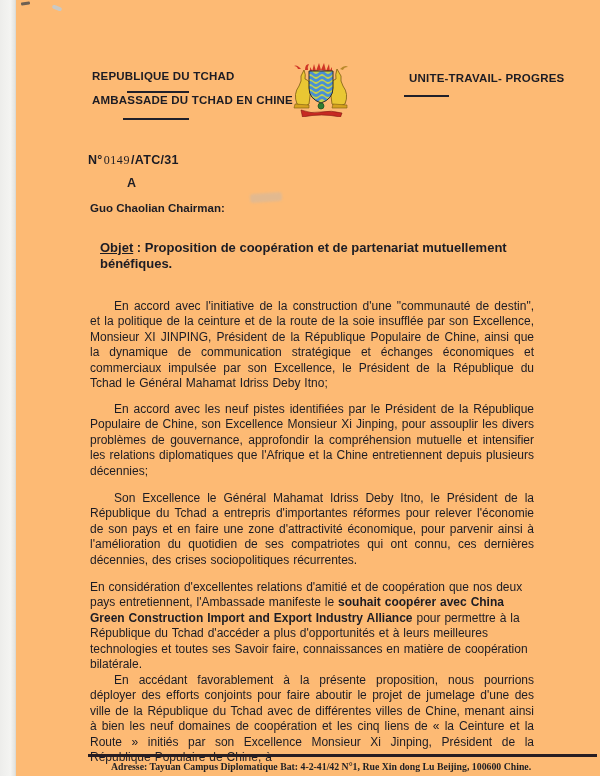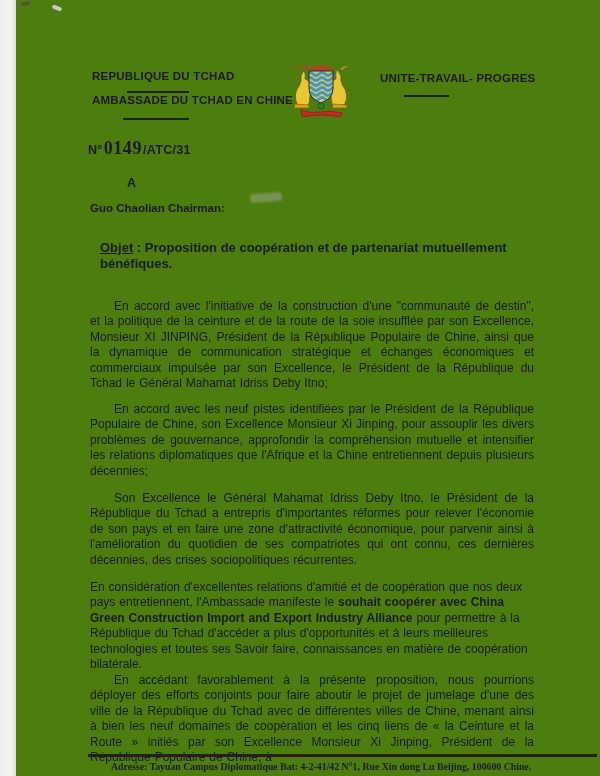--- a/index.html
+++ b/index.html
@@ -4,21 +4,21 @@
 <style>
   html,body{margin:0;padding:0;}
   body{
     width:600px;height:776px;overflow:hidden;
     background:#e9e9e7;
     font-family:"Liberation Sans", sans-serif;
     -webkit-font-smoothing:antialiased;
   }
   .page{
     position:relative;width:600px;height:776px;
-    background:#4d7c0f;
+    background:#fdba74;
     color:#1c1c24;
   }
   
   .scan-edge{
     position:absolute;left:0;top:0;width:15px;height:776px;
     background:linear-gradient(90deg,#ededeb 0%,#f4f4f2 70%,#e3e3df 100%);
     border-right:1px solid #dcdcd6;
   }
   .artifact-top{
     position:absolute;left:21px;top:2px;width:9px;height:3px;
@@ -34,28 +34,28 @@
     transform:rotate(-4deg);border-radius:3px;
   }
   
   .hdr-left{position:absolute;left:92px;top:70px;}
   .hdr-line{font-weight:bold;font-size:11.5px;letter-spacing:.2px;white-space:nowrap;}
   .hdr-line2{margin-top:12px;}
   .rule{position:absolute;background:#20202a;height:1.5px;}
   .rule-1{left:127px;top:91px;width:62px;}
   .rule-2{left:123px;top:118px;width:66px;}
   .rule-3{left:404px;top:95px;width:45px;}
-  .motto{position:absolute;left:360px;top:72px;font-weight:bold;font-size:11.5px;letter-spacing:.2px;white-space:nowrap;padding-left:20px;}
+  .motto{position:absolute;left:389px;top:72px;font-weight:bold;font-size:11.5px;letter-spacing:.2px;white-space:nowrap;padding-left:20px;}
   .emblem{position:absolute;left:283px;top:60px;width:76px;height:57px;}
   
   .ref{position:absolute;left:88px;top:137px;display:flex;align-items:baseline;white-space:nowrap;}
   .ref .no,.ref .suffix{font-weight:bold;font-size:12.5px;letter-spacing:.3px;}
   .ref .num{
-    font-family:"Liberation Serif", serif;font-weight:bold;font-size:18px;
-    letter-spacing:.6px;margin:1px 1px;
+    font-family:"Liberation Serif", serif;font-weight:normal;font-size:12px;
+    letter-spacing:.6px;margin:16px 1px;
   }
   .dateline{position:absolute;left:371px;top:141px;font-weight:bold;font-size:12.5px;white-space:nowrap;}
   
   .to-letter{position:absolute;left:127px;top:176px;font-weight:bold;font-size:12.5px;}
   .addressee{position:absolute;left:90px;top:201px;font-weight:bold;font-size:11.5px;line-height:14.5px;}
   .subject{
     position:absolute;left:100px;top:240px;width:452px;
     font-weight:bold;font-size:13px;line-height:15.5px;
   }
   .subject .obj-label{text-decoration:underline;}

